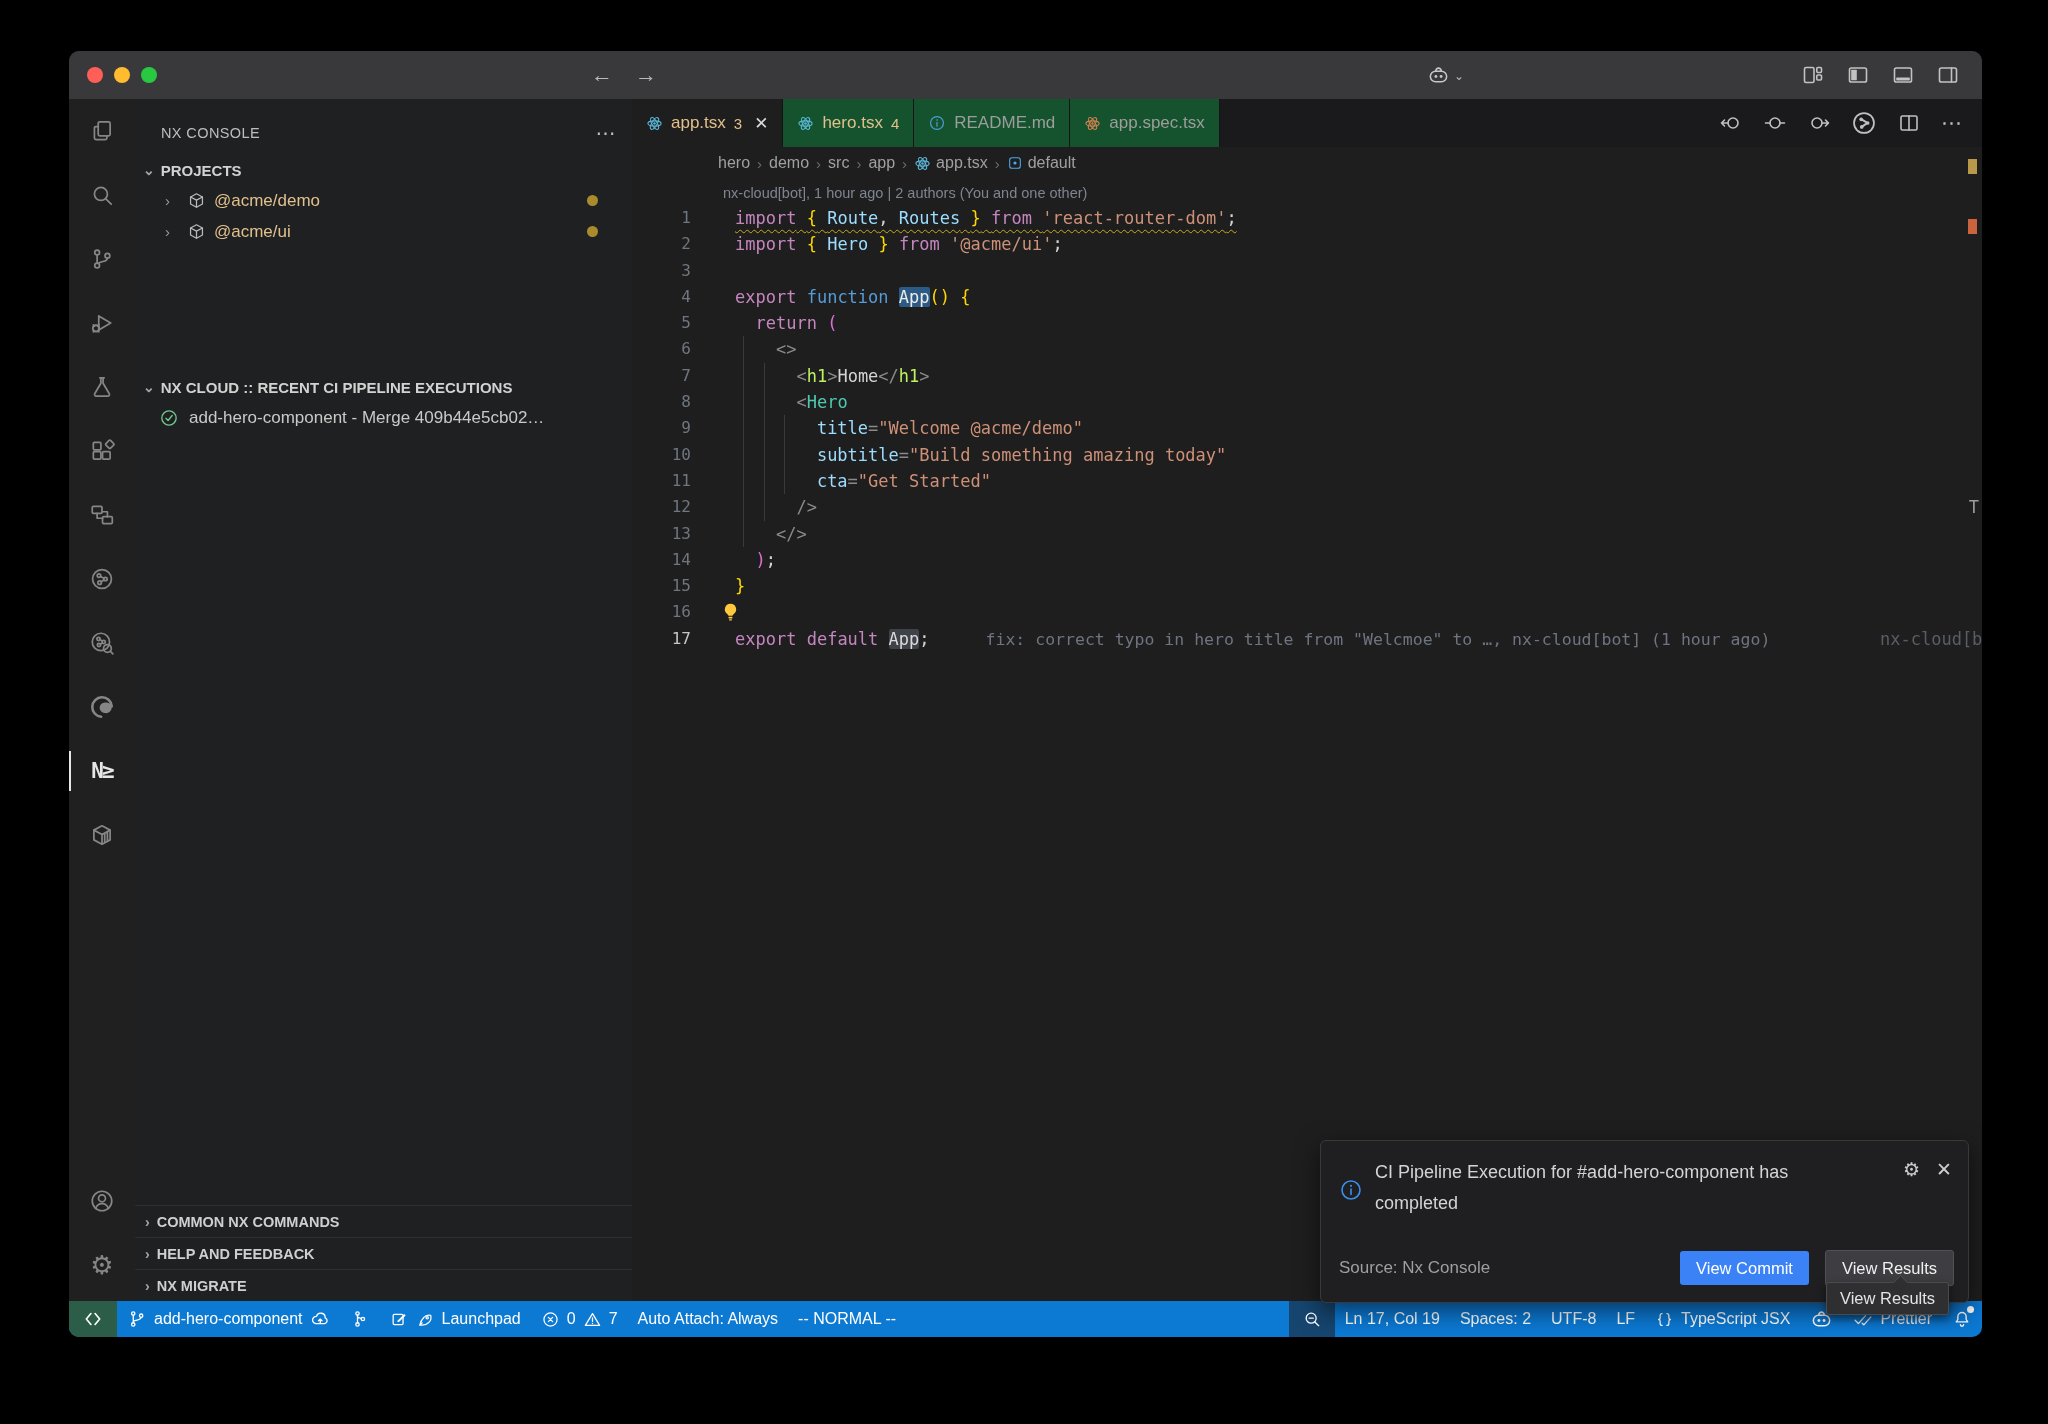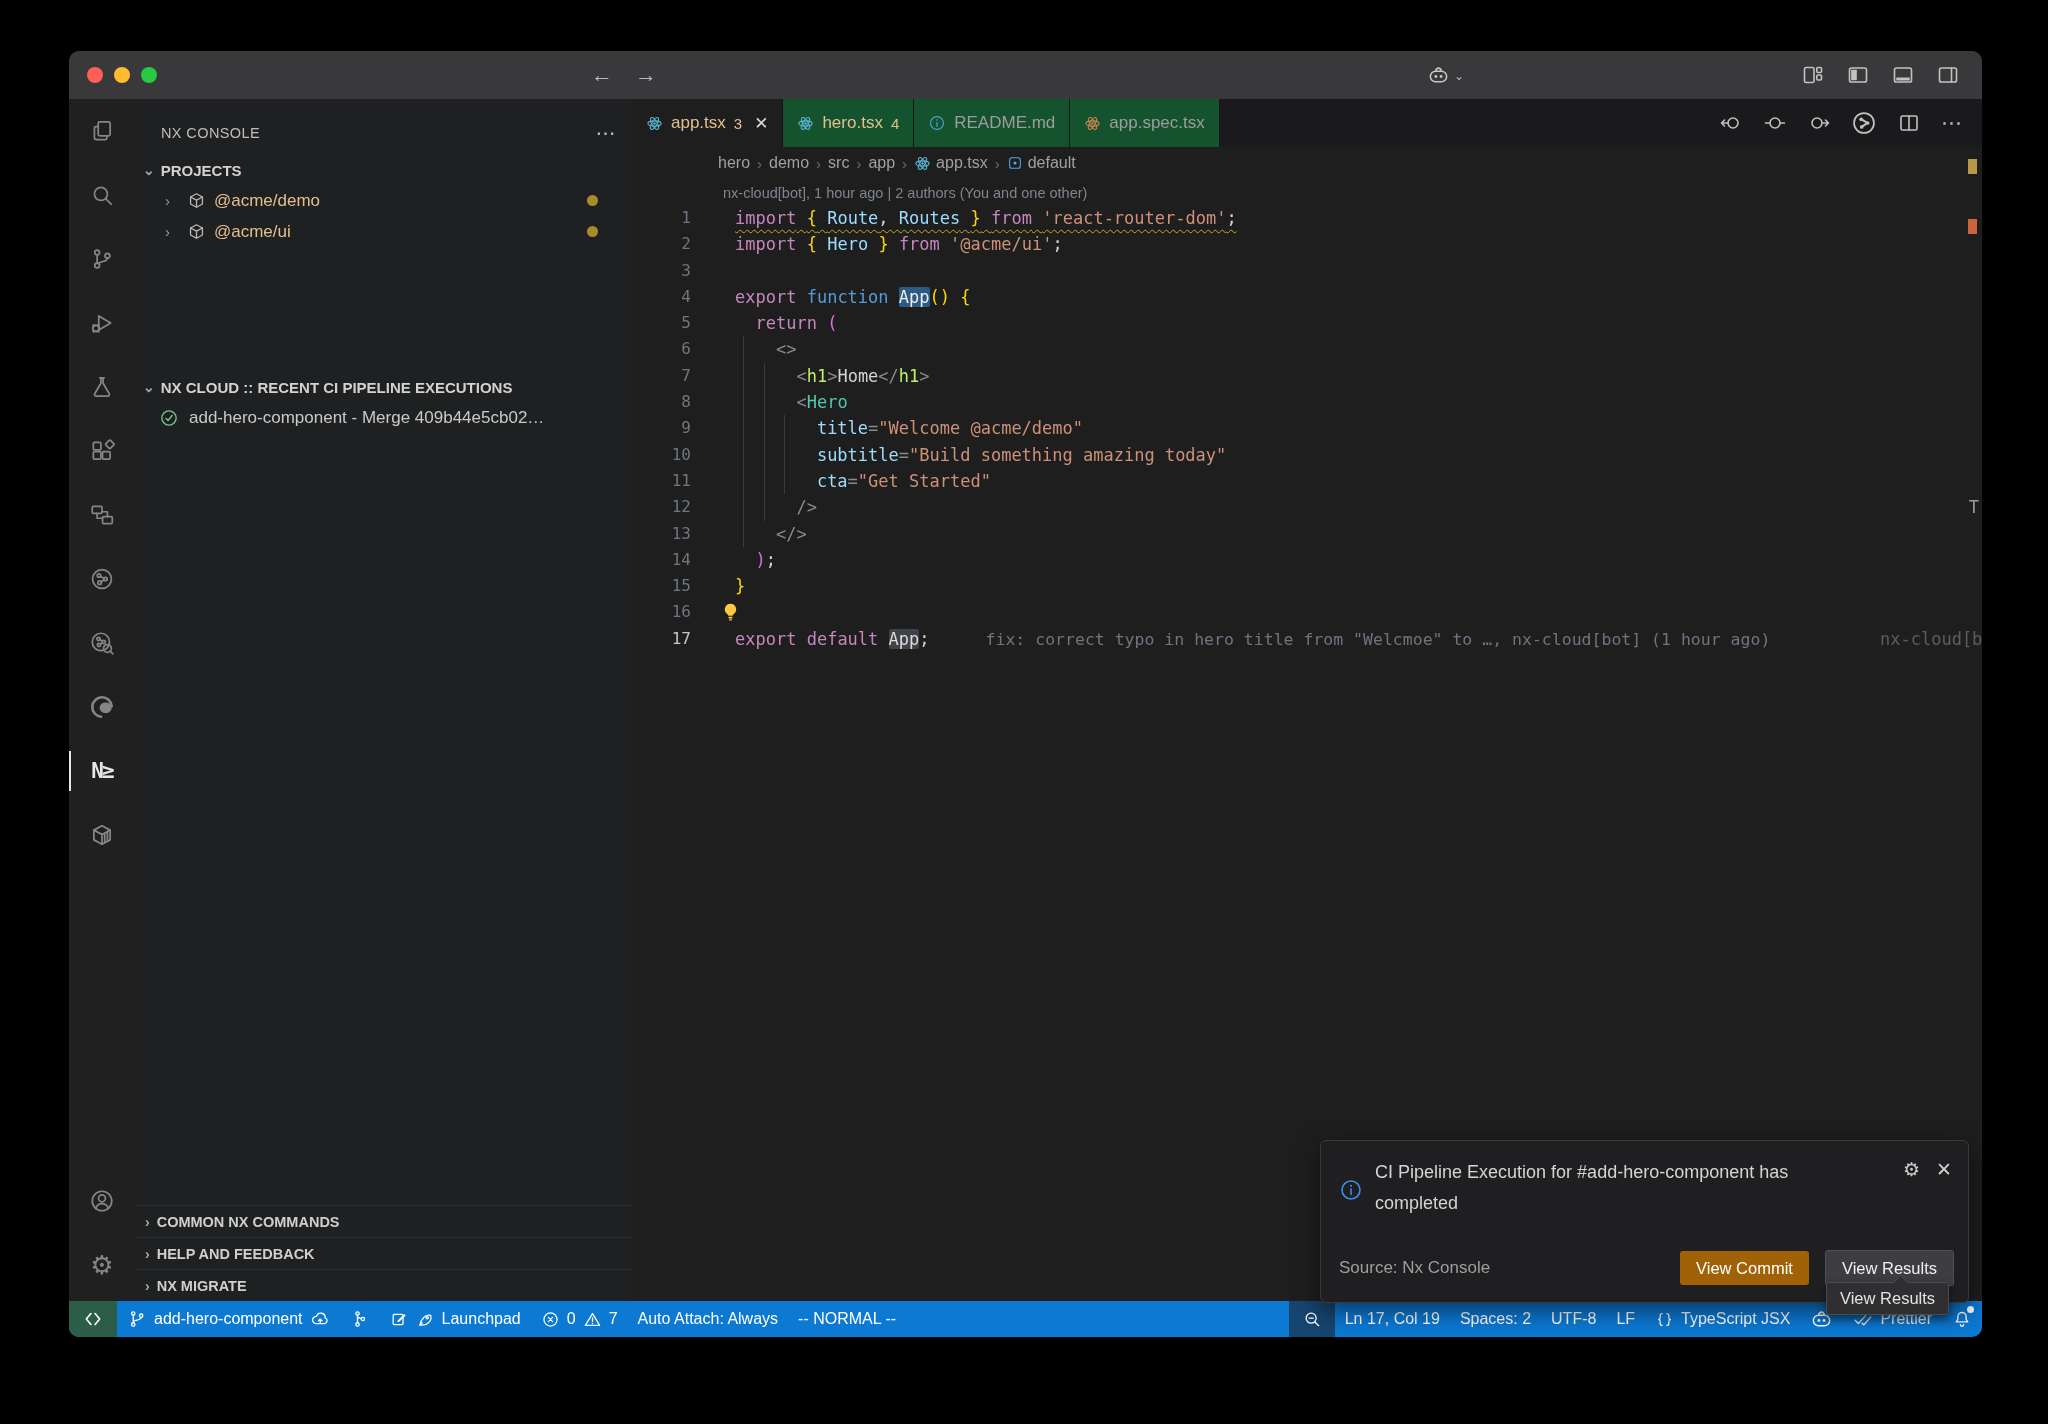--- a/index.html
+++ b/index.html
@@ -77,21 +77,21 @@
   .bell-dot::after{content:"";position:absolute;right:-2px;top:-3px;width:7px;height:7px;border-radius:50%;background:#fff;}
   
   .notification{position:absolute;left:1251px;top:1089px;width:647px;height:161px;background:#1f1f22;border:1px solid #39393b;
     border-radius:6px;box-shadow:0 8px 24px rgba(0,0,0,.55);color:#d4d4d4;}
   .notif-head{display:flex;padding:16px 16px 0 18px;gap:12px;}
   .notif-msg{font-size:18px;line-height:31px;width:440px;}
   .notif-actions-ic{margin-left:auto;display:flex;gap:16px;color:#cccccc;align-items:flex-start;padding-top:3px;}
   .notif-foot{position:absolute;left:18px;right:14px;bottom:16px;display:flex;align-items:center;}
   .notif-src{color:#9f9f9f;font-size:17px;}
   .btn{height:34px;display:flex;align-items:center;padding:0 16px;font-size:16.5px;border-radius:3px;}
-  .btn-primary{background:#a16207;color:#fff;margin-left:auto;}
+  .btn-primary{background:#3b82f6;color:#fff;margin-left:auto;}
   .btn-secondary{background:#3d3d42;color:#f0f0f0;margin-left:16px;border:1px solid #515155;}
   .tooltip{position:absolute;left:1757px;top:1231px;padding:6px 13px;background:#2f2f31;border:1px solid #4b4b4d;
     color:#e3e3e3;font-size:16.5px;border-radius:3px;box-shadow:0 4px 10px rgba(0,0,0,.5);}
   .tooltip::before{content:"";position:absolute;top:-6px;right:42px;width:10px;height:10px;background:#2f2f31;
     border-left:1px solid #4b4b4d;border-top:1px solid #4b4b4d;transform:rotate(45deg);}
   .txt-ic{font-size:19px;line-height:1;}
 </style>
 </head>
 <body>
 

